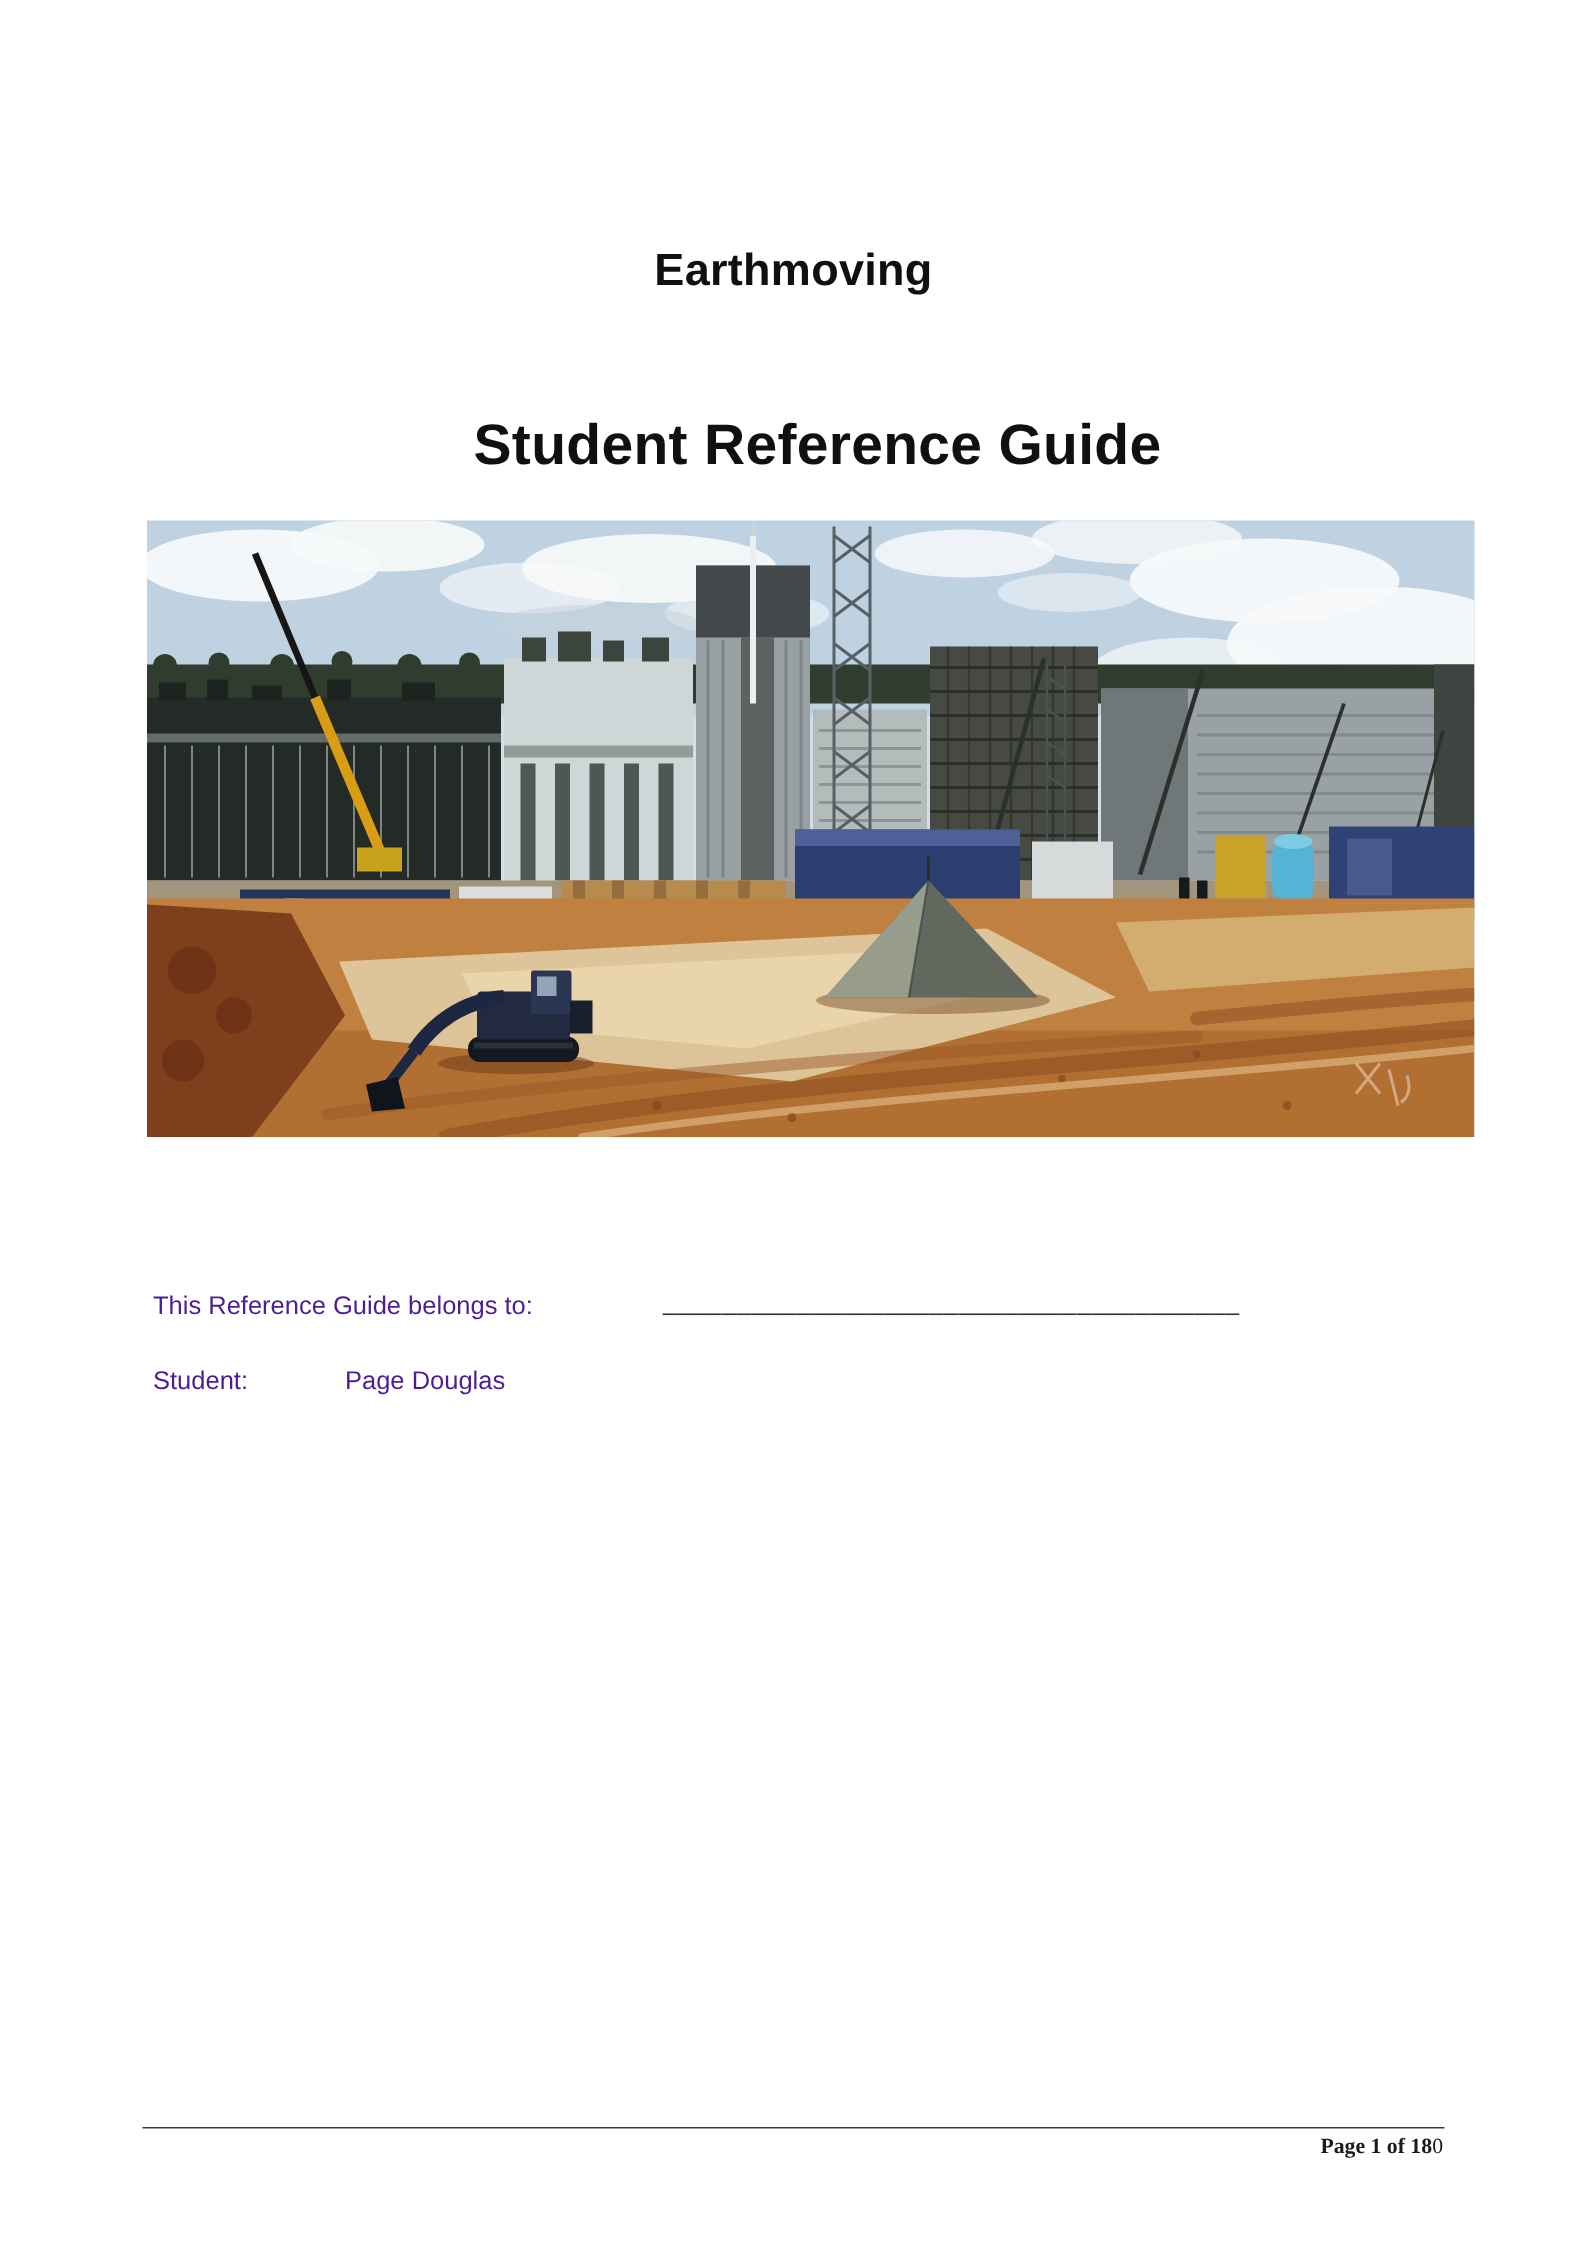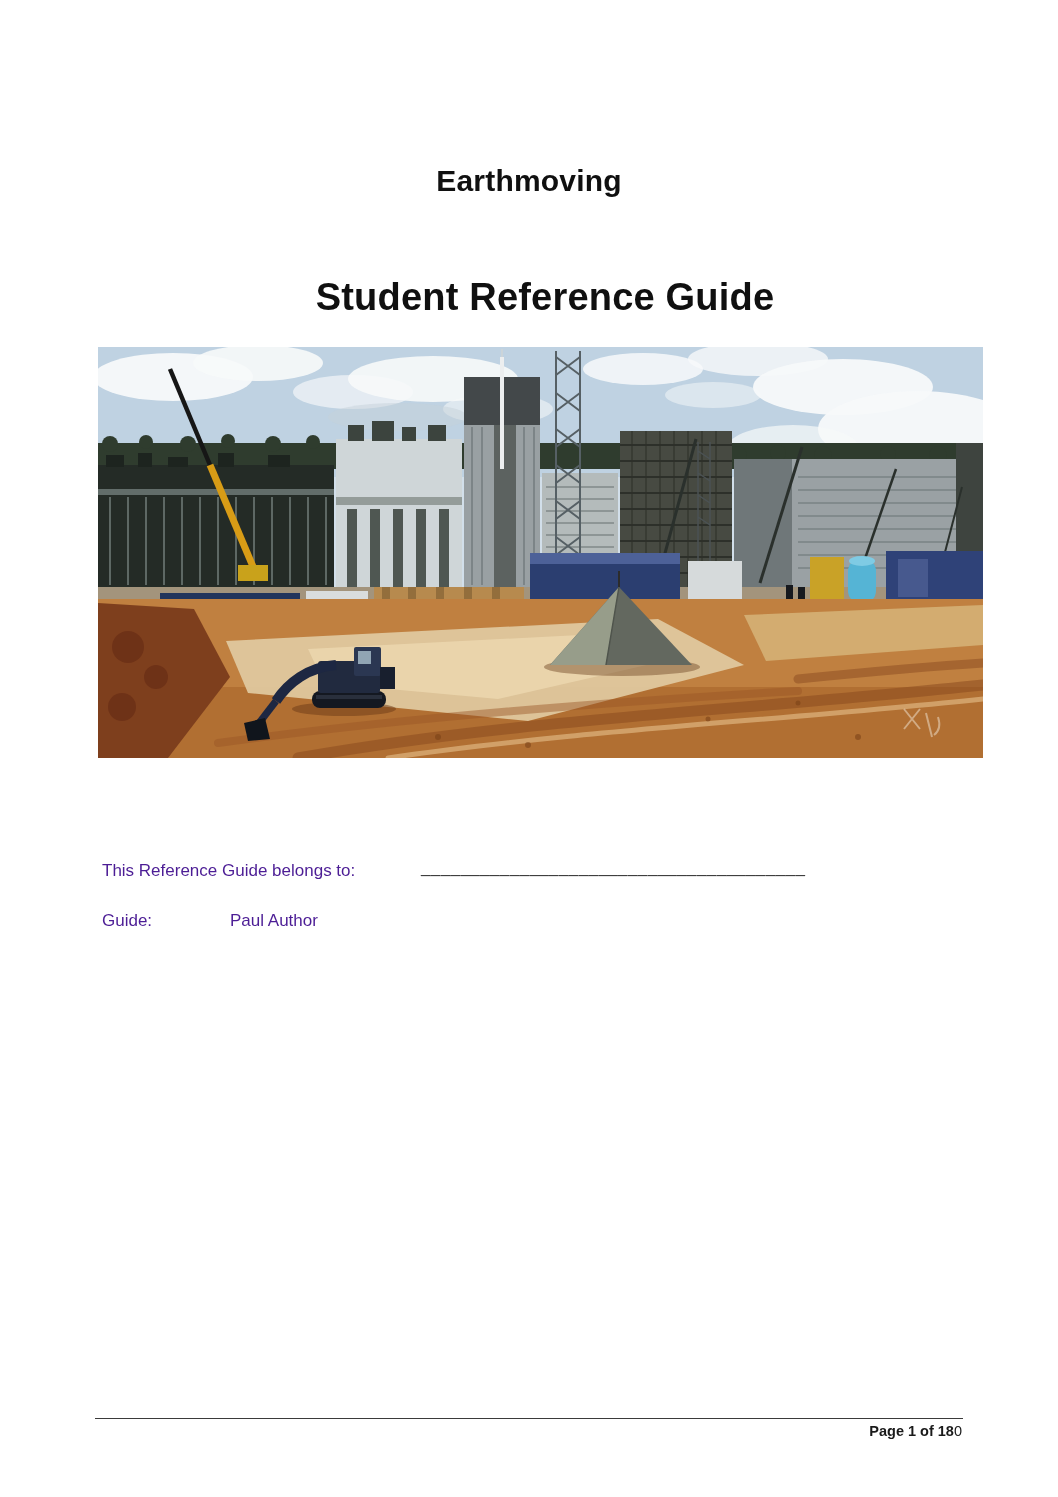--- a/index.html
+++ b/index.html
@@ -14,25 +14,25 @@
   .doc-subtitle{
     position:absolute;top:276px;left:0;width:100%;margin:0;box-sizing:border-box;padding-left:32px;
     text-align:center;font-size:38px;font-weight:700;color:#101010;letter-spacing:.2px;
   }
   .cover-photo{
     position:absolute;left:98px;top:347px;width:885px;height:411px;overflow:hidden;background:#c9d6e2;
   }
   .cover-photo svg{display:block;width:100%;height:100%;}
   .body-text{font-size:17px;color:#4c1d95;white-space:nowrap;}
   .belongs-label{position:absolute;left:102px;top:861px;}
-  .belongs-blank{position:absolute;left:421px;top:858px;color:#333;letter-spacing:.4px;}
+  .belongs-blank{position:absolute;left:442px;top:858px;color:#333;letter-spacing:.4px;}
   .author-label{position:absolute;left:102px;top:911px;}
   .author-value{position:absolute;left:230px;top:911px;}
   .footer-rule{position:absolute;left:95px;right:95px;top:1418px;border-top:1.4px solid #3a3a3a;height:0;}
-  .page-number{position:absolute;right:96px;top:1423px;font-size:14.5px;color:#1a1a1a;white-space:nowrap;}
+  .page-number{position:absolute;right:96px;top:1423px;font-size:14.5px;color:#1a1a1a;white-space:nowrap;font-family:Liberation Serif, serif;}
   .page-number .b{font-weight:700;}
 </style>
 </head>
 <body>
 
 <h1 class="doc-title">Earthmoving</h1>
 <h2 class="doc-subtitle">Student Reference Guide</h2>
 
 <div class="cover-photo">
   <svg viewBox="0 0 885 411" preserveAspectRatio="none" aria-hidden="true">
@@ -223,19 +223,19 @@
       <g stroke="#f2e6d4" stroke-width="2" opacity="0.5" fill="none">
         <path d="M806,362 l16,20 M822,362 l-16,20 M828,366 l6,24 M836,388 q8,-6 4,-18"></path>
       </g>
     </g>
   </svg>
 </div>
 
 <span class="body-text belongs-label">This Reference Guide belongs to:</span>
 <span class="body-text belongs-blank">_______________________________________</span>
 
-<span class="body-text author-label">Guide:</span>
-<span class="body-text author-value">Paul Author</span>
+<span class="body-text author-label">Student:</span>
+<span class="body-text author-value">Page Douglas</span>
 
 <div class="footer-rule"></div>
 <div class="page-number">
   <span class="b">Page 1 of 18</span><span>0</span>
 </div>
 
 </body></html>

